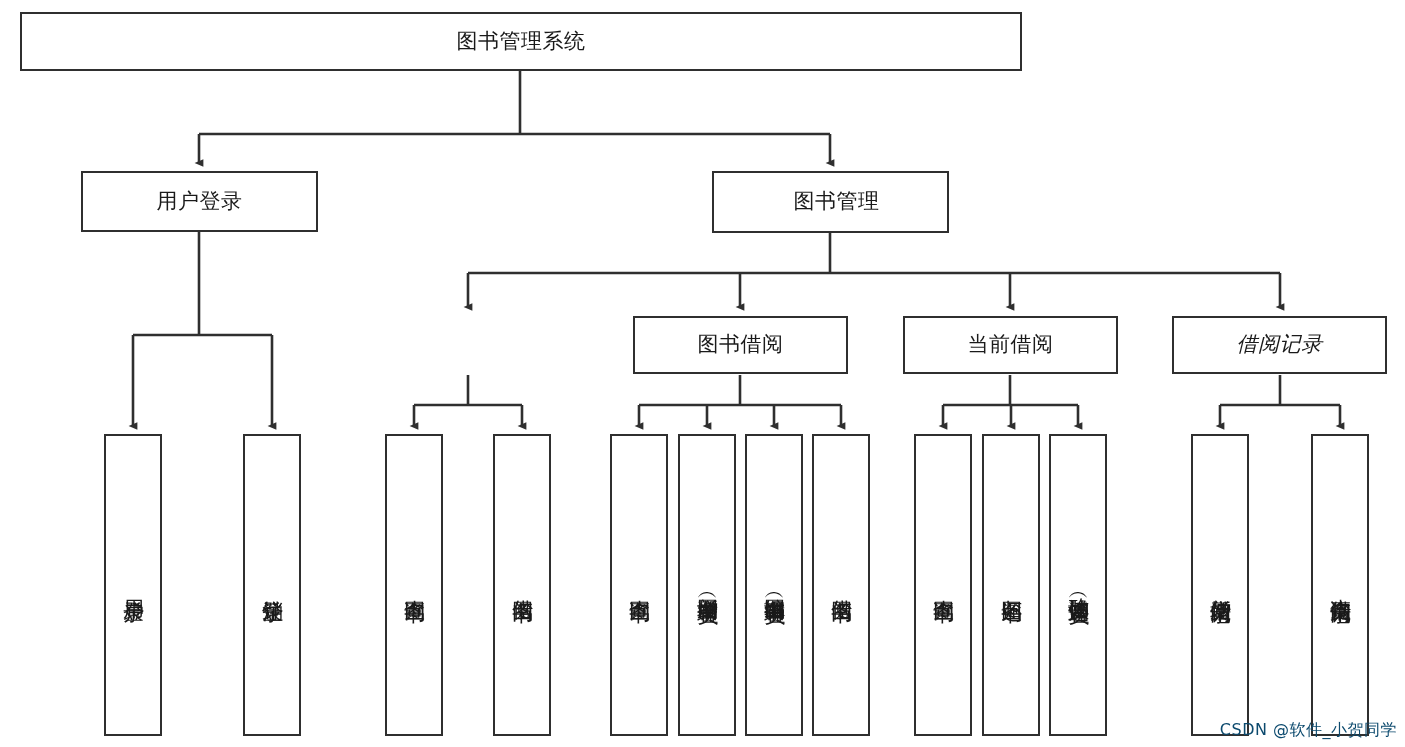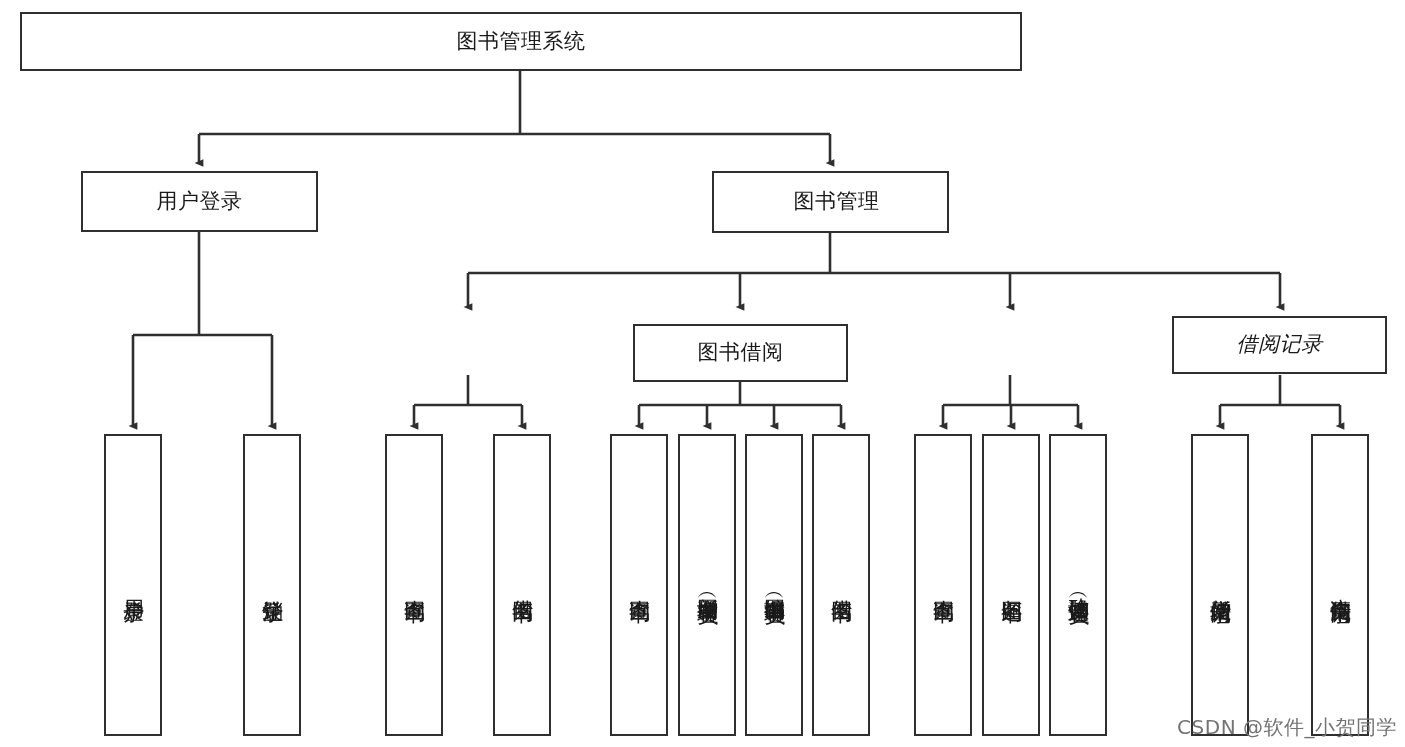--- a/index.html
+++ b/index.html
@@ -55,22 +55,22 @@
   }
   .node-leaf span {
     writing-mode: vertical-rl;
     text-orientation: upright;
     display: block;
   }
   #watermark {
     position: absolute;
     right: 8px;
     bottom: 6px;
-    font-size: 20px;
-    color: #737373;
+    font-size: 16px;
+    color: #0c4a6e;
     white-space: nowrap;
     letter-spacing: 0.5px;
     font-family: "DejaVu Sans", "Liberation Sans", sans-serif;
   }
 </style>
 </head>
 <body>
 
 <div id="diagram-canvas">
 
@@ -125,21 +125,22 @@
       <path d="M1220,405 L1220,426" marker-end="url(#arrowhead)"></path>
       <path d="M1340,405 L1340,426" marker-end="url(#arrowhead)"></path>
     </g>
   </svg>
 
   <div class="node node-h" style="left:20px; top:12px; width:1002px; height:59px;">图书管理系统</div>
 
   <div class="node node-h" style="left:81px; top:171px; width:237px; height:61px;">用户登录</div>
   <div class="node node-h" style="left:712px; top:171px; width:237px; height:62px;padding-left:12px;">图书管理</div>
 
-  <div class="node node-h" style="left:633px; top:324px; width:215px; height:58px;">图书借阅</div>
+  <div class="node node-h" style="left:633px; top:316px; width:215px; height:58px;">图书借阅</div>
+  <div class="node node-h" style="left:903px; top:316px; width:215px; height:58px;">当前借阅</div>
   <div class="node node-h" style="left:1172px; top:316px; width:215px; height:58px;font-style:italic;">借阅记录</div>
 
   <div class="node node-leaf" style="left:104px; top:434px; width:58px; height:302px;">
     <span>用户登录</span>
   </div>
   <div class="node node-leaf" style="left:243px; top:434px; width:58px; height:302px;">
     <span>注销登录</span>
   </div>
 
   <div class="node node-leaf" style="left:385px; top:434px; width:58px; height:302px;">

